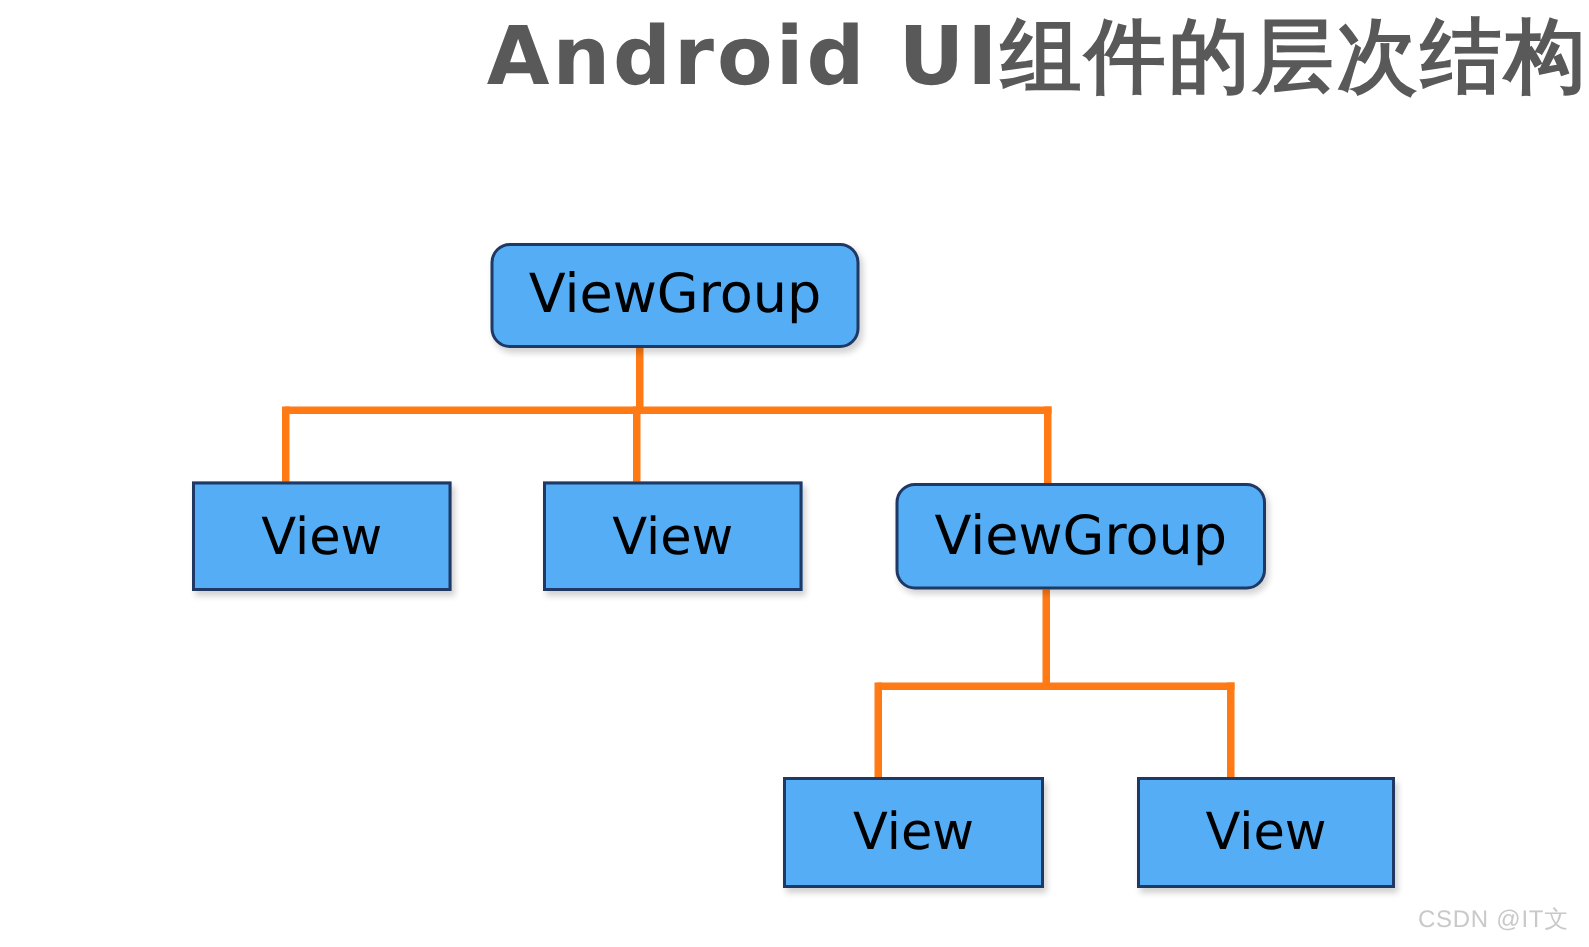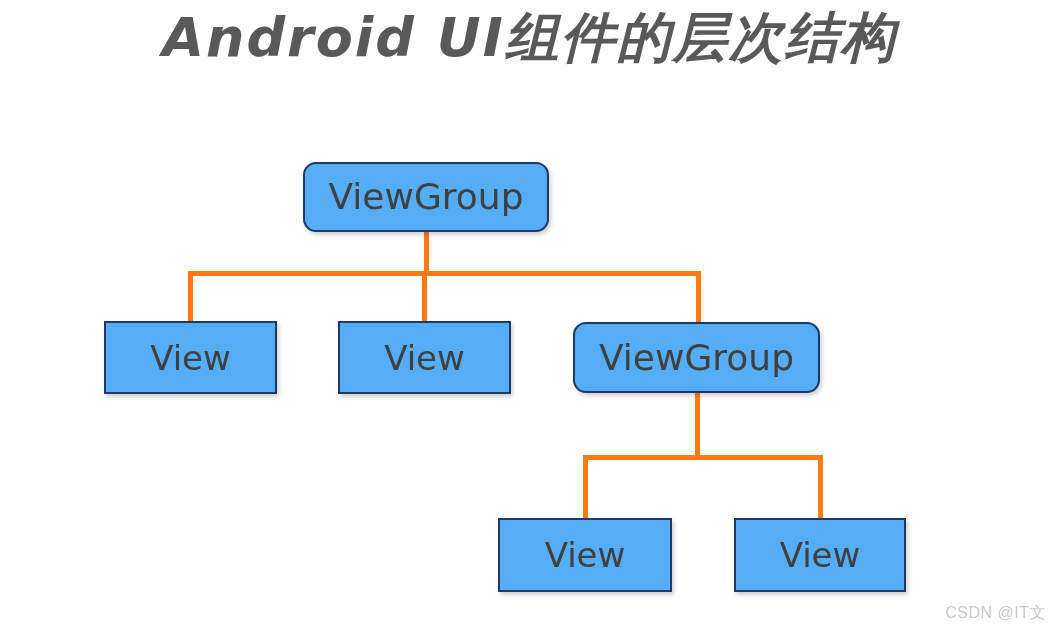--- a/index.html
+++ b/index.html
@@ -17,46 +17,46 @@
     background: #ffffff;
     overflow: hidden;
   }
 
   
   #title {
     position: absolute;
     left: 0;
     top: 8px;
     width: 1059px;
-    text-align: center;
+    text-align: right;
     font-family: "DejaVu Sans", sans-serif;
     font-weight: bold;
     font-size: 54px;
     letter-spacing: 2px;
     color: #595959;
     white-space: nowrap;
     line-height: 1.1;
-    font-style: italic;
   }
 
   
   .node {
     position: absolute;
     box-sizing: border-box;
     background: #55AEF5;
     border: 2px solid #1F3864;
     display: flex;
     align-items: center;
     justify-content: center;
-    color: #404040;
+    color: #000000;
     font-family: "DejaVu Sans", sans-serif;
     font-size: 34px;
     line-height: 1;
     white-space: nowrap;
     box-shadow: 2px 3px 4px rgba(0,0,0,0.18);
+    margin-left: 24px;
   }
   .node.rounded {
     border-radius: 13px;
   }
   .node.group-font {
     font-size: 36px;
   }
 
   
   .conn {

